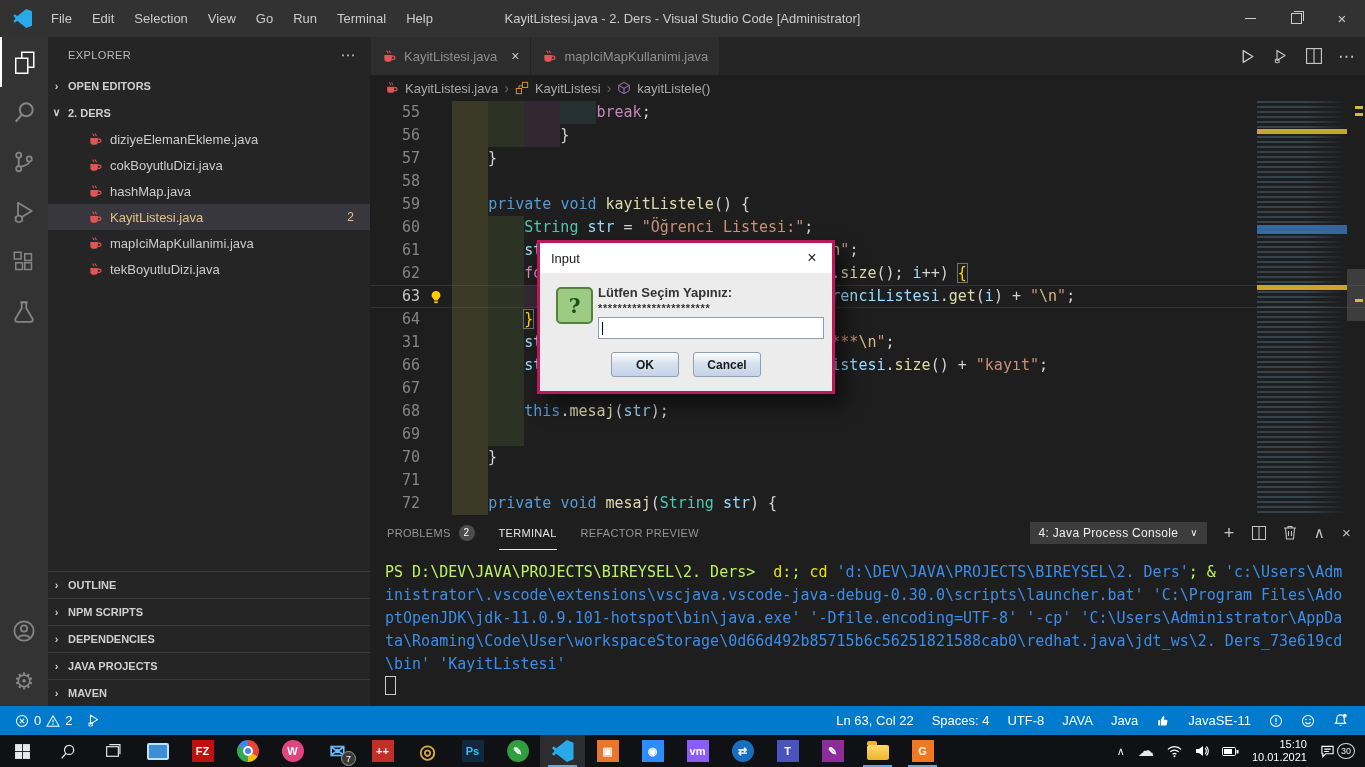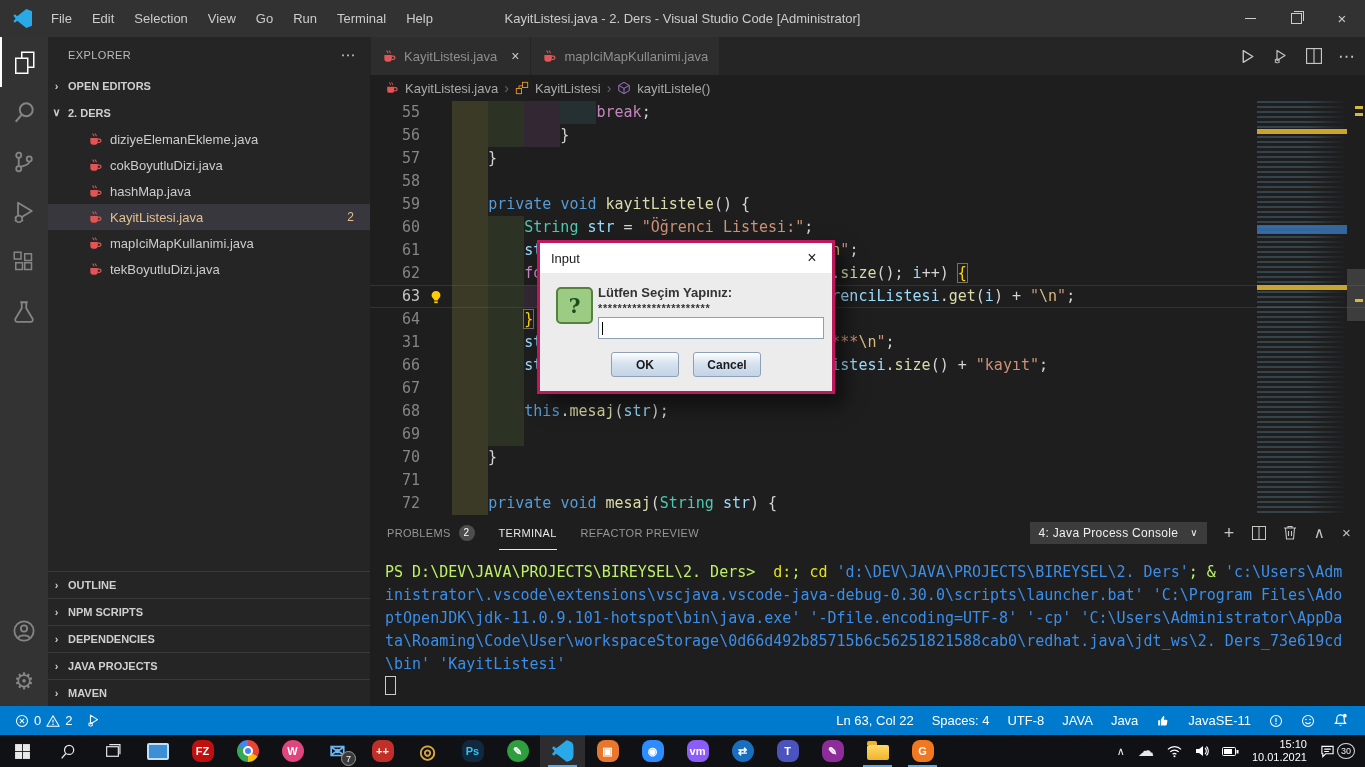--- a/index.html
+++ b/index.html
@@ -133,21 +133,21 @@
   .st-left{display:flex;align-items:center;gap:4px;padding-left:10px}
   .st-item{display:flex;align-items:center;gap:5px;padding:0 5px;height:22px}
   .st-right{margin-left:auto;display:flex;align-items:center;gap:8px;padding-right:12px}
 
   
   #taskbar{position:absolute;left:0;right:0;bottom:0;height:32px;background:#101114;display:flex;
     align-items:stretch;z-index:50;color:#fff}
   .tb-cell{width:45px;display:flex;align-items:center;justify-content:center;position:relative;flex:none}
   .tb-cell.active{background:rgba(255,255,255,.12)}
   .tb-cell.open::after{content:"";position:absolute;left:8px;right:8px;bottom:0;height:2px;background:#5fa8e0}
-  .app-glyph{width:22px;height:22px;border-radius:8px;display:flex;align-items:center;justify-content:center;
+  .app-glyph{width:22px;height:22px;border-radius:0;display:flex;align-items:center;justify-content:center;
     font-size:11px;font-weight:bold;color:#fff}
   .app-glyph.round{border-radius:50%}
   .app-glyph.plain{background:transparent !important;font-size:19px}
   .app-glyph.pc{background:#3c8fd4;border:2px solid #bfe0f5;width:18px;height:13px;border-radius:2px}
   .app-glyph.chrome{border-radius:50%;background:conic-gradient(#ea4335 0 120deg,#fbbc05 120deg 180deg,#34a853 180deg 300deg,#4285f4 300deg 360deg);position:relative}
   .app-glyph.chrome::after{content:"";position:absolute;inset:6px;background:#4285f4;border:2px solid #fff;border-radius:50%}
   .app-glyph.folder{background:linear-gradient(#ffd96a,#efb42d);height:15px;border-radius:2px;position:relative;margin-top:3px}
   .app-glyph.folder::before{content:"";position:absolute;top:-4px;left:0;width:10px;height:4px;background:#efb42d;border-radius:2px 2px 0 0}
   .app-glyph.vscode{background:#2aa9e8;
     clip-path:polygon(70% 0,100% 12%,100% 88%,70% 100%,22% 62%,10% 72%,2% 64%,14% 50%,2% 36%,10% 28%,22% 38%)}

